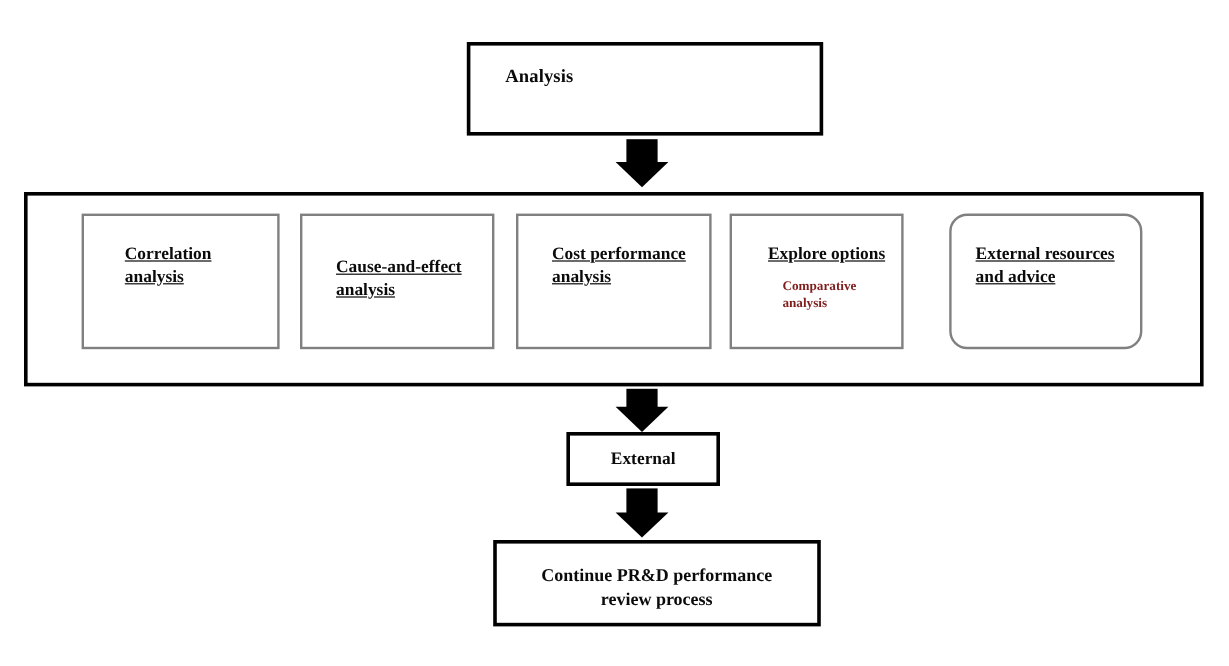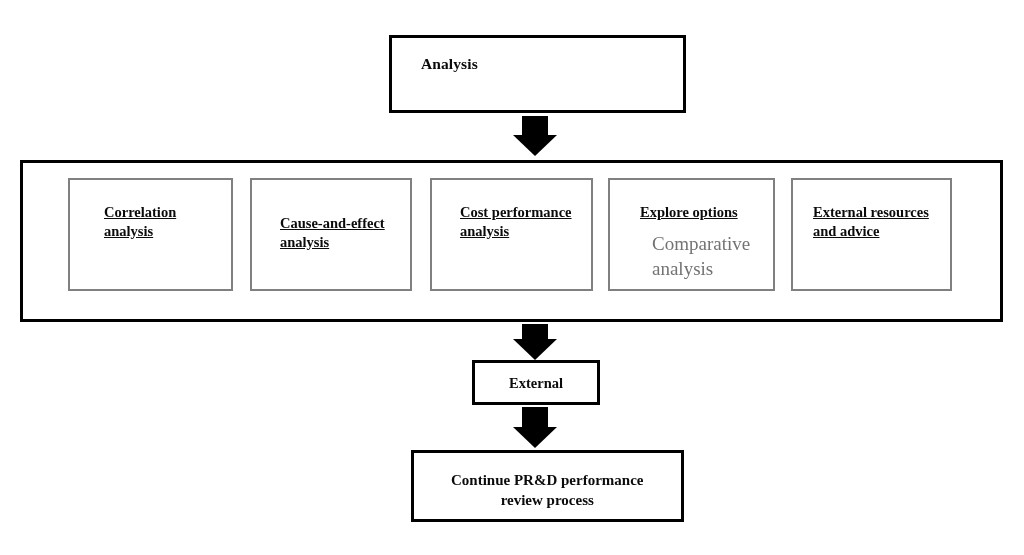--- a/index.html
+++ b/index.html
@@ -71,37 +71,37 @@
   }
   .method-box .box-text {
     position: absolute;
     font-size: 14.5px;
     text-decoration: underline;
   }
 
   #method-0 { left: 68px;  width: 165px; }
   #method-1 { left: 250px; width: 162px; }
   #method-2 { left: 430px; width: 163px; }
-  #method-3 { left: 608px; width: 167px; }
-  #method-4 { left: 791px; width: 161px; }
+  #method-3 { left: 608px; width: 145px; }
+  #method-4 { left: 791px; width: 161px; border-radius: 15px; }
 
   #method-0 .box-text { left: 34px; top: 23px; }
   #method-1 .box-text { left: 28px; top: 23px; margin-top: 11px; }
   #method-2 .box-text { left: 28px; top: 23px; }
   #method-3 .box-text { left: 30px; top: 23px; }
   #method-4 .box-text { left: 20px; top: 23px; }
 
   
   #method-3 .sub-text {
     position: absolute;
     left: 42px;
     top: 52px;
-    font-size: 19px;
-    font-weight: normal;
-    color: #737373;
+    font-size: 11px;
+    font-weight: bold;
+    color: #7f1d1d;
     line-height: 1.30;
     white-space: pre-line;
   }
 
   
   #validate-box {
     left: 472px;
     top: 360px;
     width: 128px;
     height: 45px;

